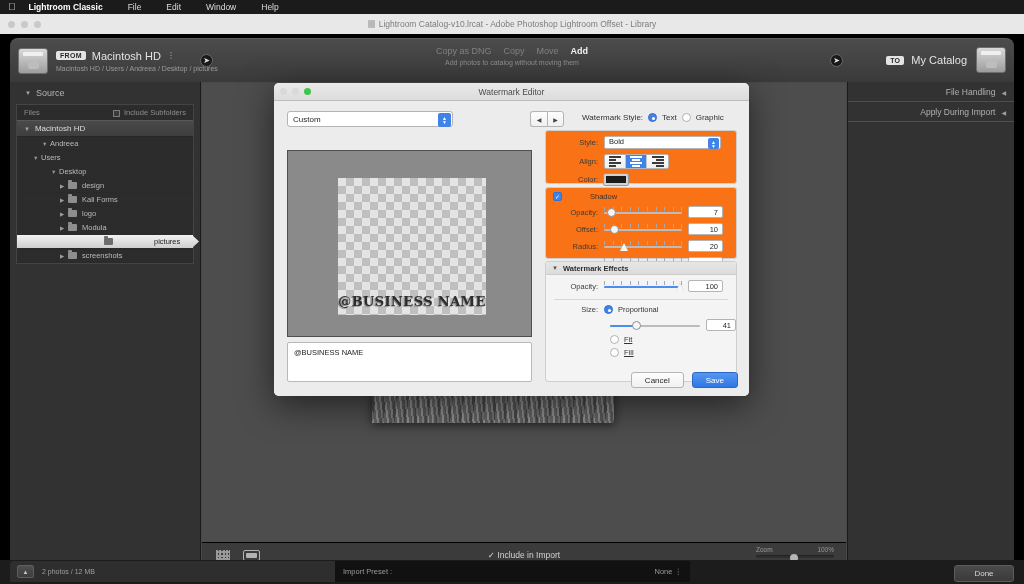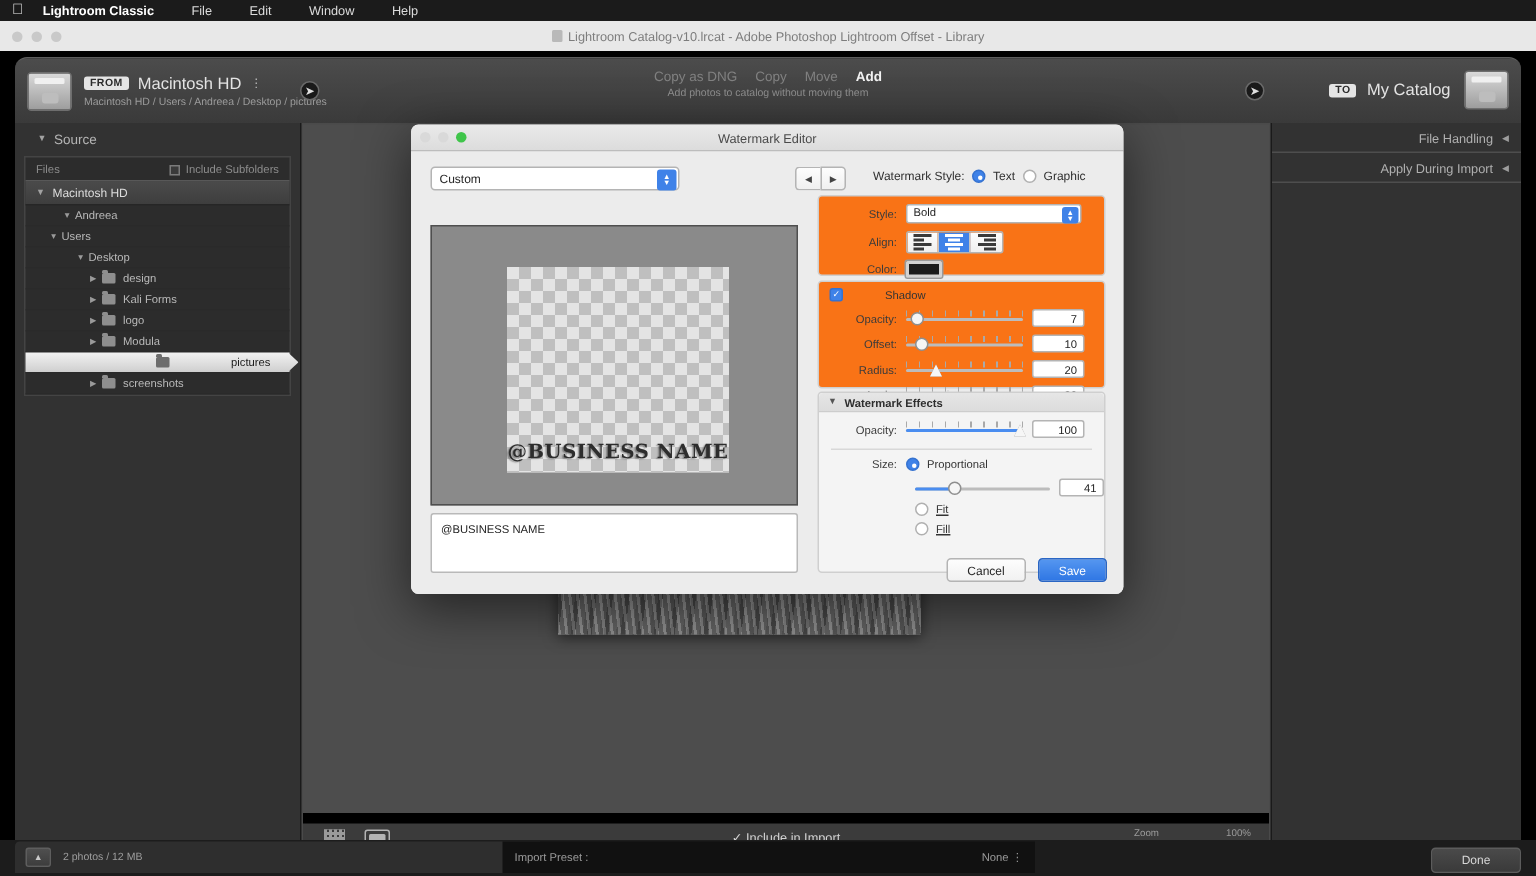--- a/index.html
+++ b/index.html
@@ -163,21 +163,21 @@
       #7d7d7d;
     box-shadow: 0 2px 9px rgba(0,0,0,.55);
   }
   .thumb-photo::after {
     content:''; position:absolute; left:0; right:0; bottom:0; height: 44%;
     background: repeating-linear-gradient(83deg, rgba(255,255,255,.18) 0 2px, rgba(0,0,0,.25) 2px 5px);
     opacity: .8;
   }
   .toolbar {
     position: absolute; left: 1px; right: 1px; bottom: 1px; height: 25px;
-    background: #3b3b3b; border-top: 7px solid #000000;
+    background: #3b3b3b; border-top: 1px solid #000000;
     display: flex; align-items: center; padding: 0 14px;
   }
   .grid-glyph {
     width: 14px; height: 10px;
     background-image:
       repeating-linear-gradient(90deg, #9a9a9a 0 2px, transparent 2px 3.3px),
       repeating-linear-gradient(0deg, #9a9a9a 0 2px, transparent 2px 3.3px);
     background-size: 100% 100%;
     margin-right: 13px;
   }

